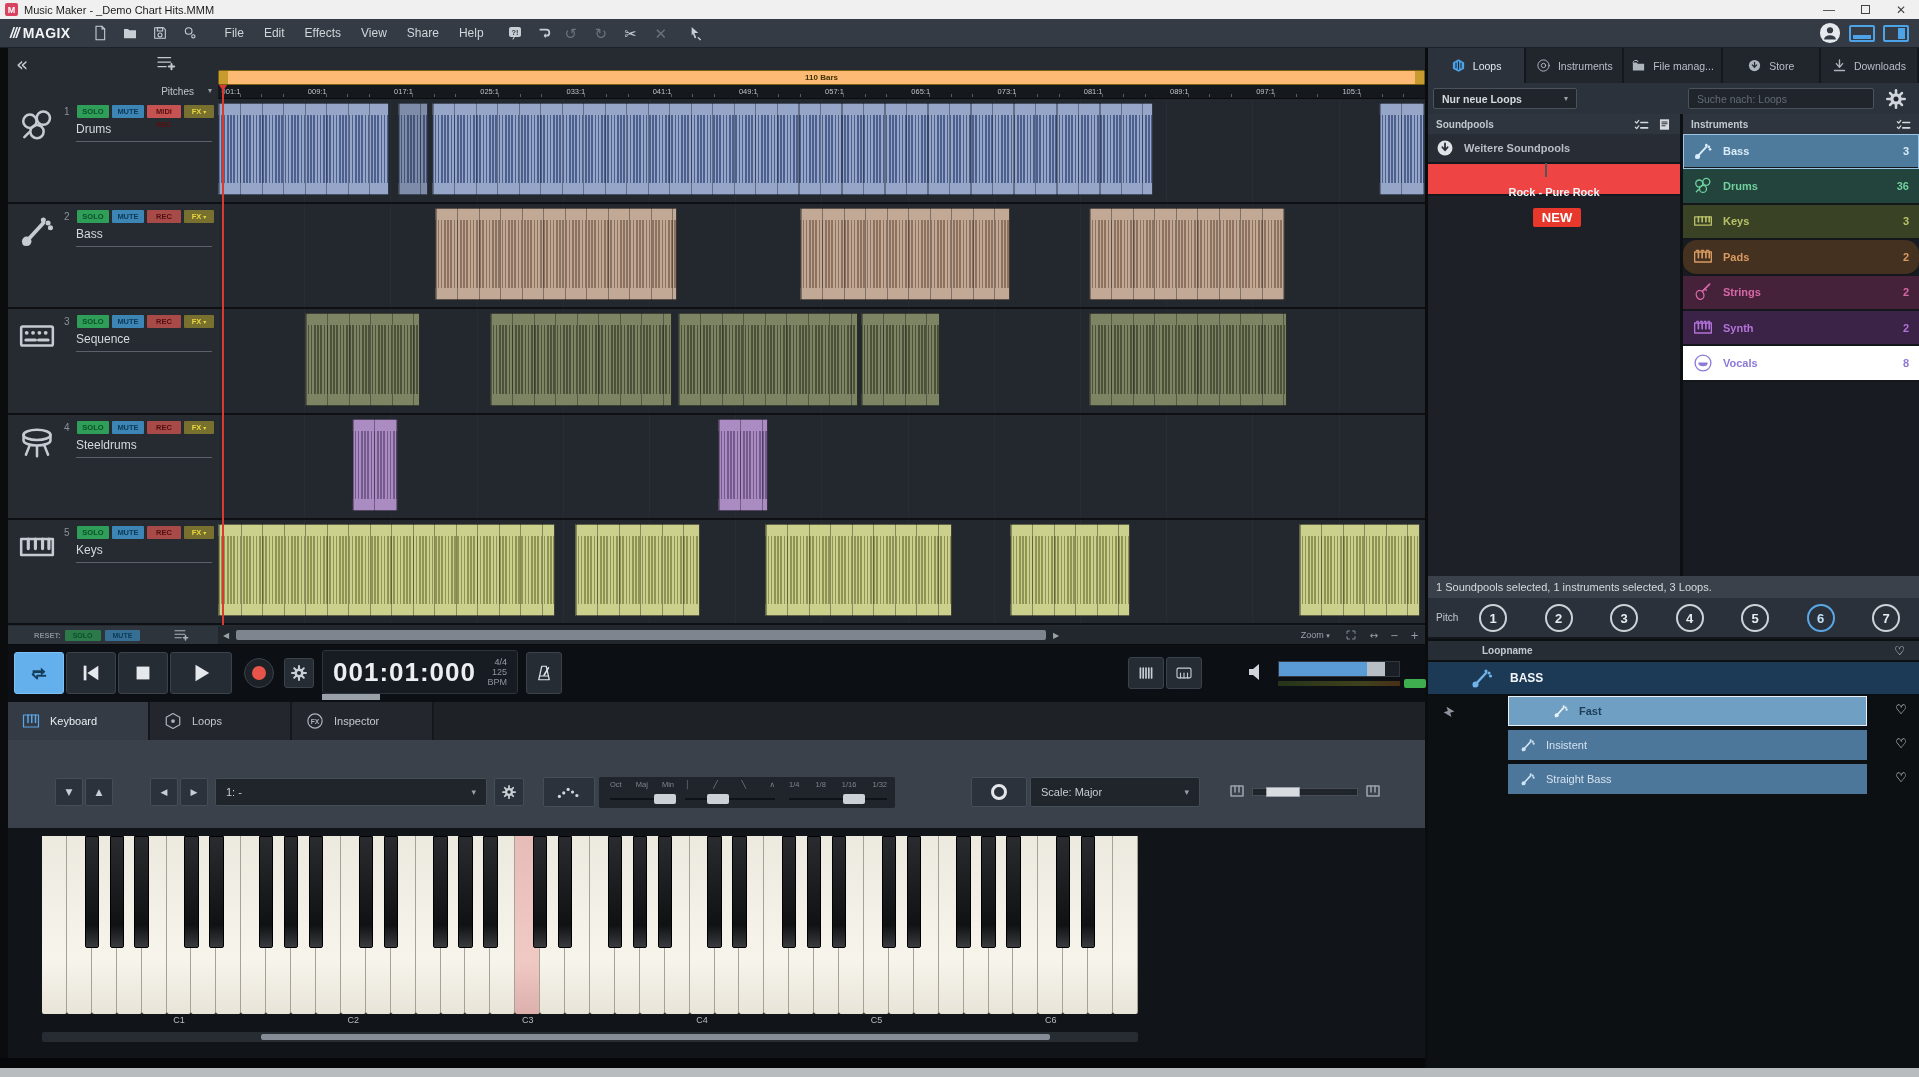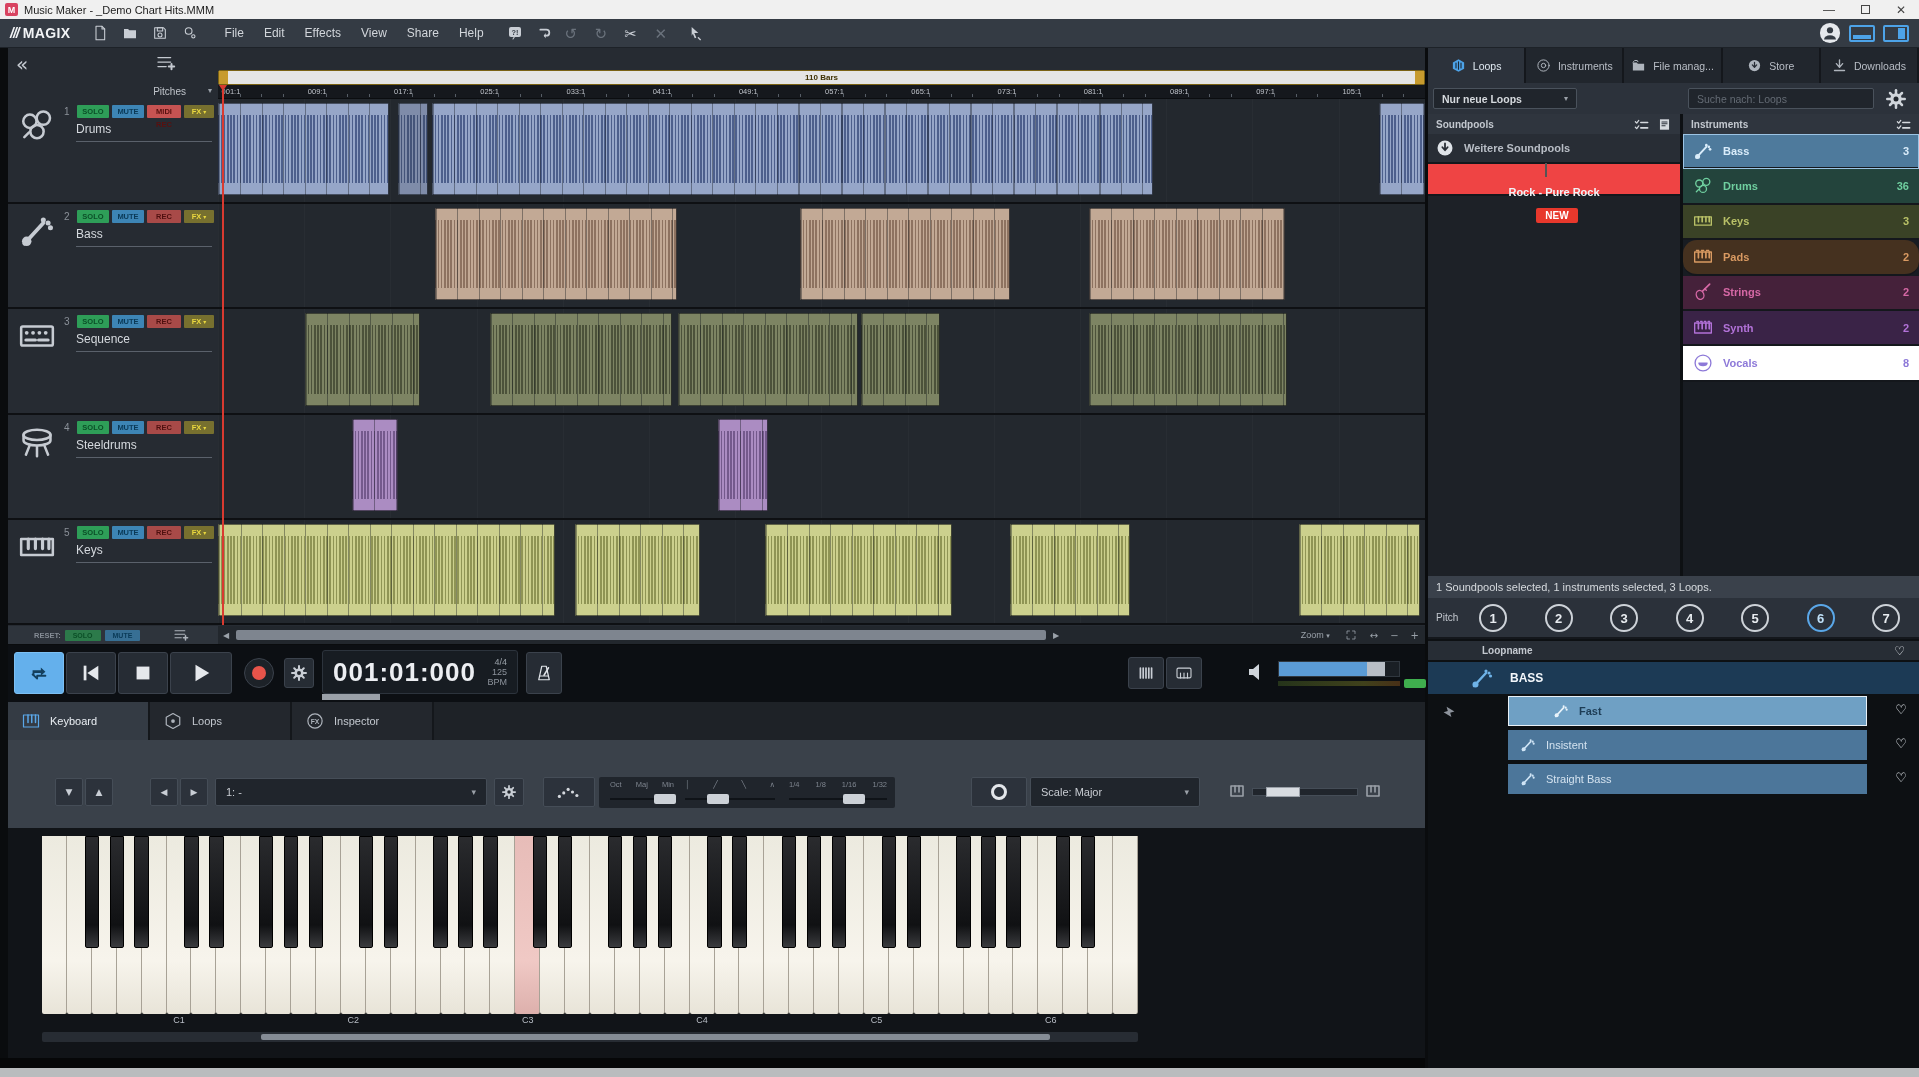--- a/index.html
+++ b/index.html
@@ -34,21 +34,21 @@
   .layout-btn .fillb{position:absolute;left:2px;right:2px;bottom:1px;height:4px;background:#4da3e8;}
   .layout-btn .fillr{position:absolute;top:1px;bottom:1px;right:2px;width:7px;background:#4da3e8;}
   .account{width:22px;height:22px;color:#e6e9ed;}
 
   
   #arranger{position:absolute;left:8px;top:48px;width:1417px;height:596px;background:#262b32;}
   #trackcol{position:absolute;left:0;top:0;width:210px;height:596px;background:#262b32;}
   .tc-top{position:relative;height:51px;}
   .collapse-btn{position:absolute;left:8px;top:4px;font-size:20px;color:#c4c9d0;}
   .addtrack-btn{position:absolute;right:40px;top:6px;width:22px;height:18px;color:#c4c9d0;}
-  .pitches-dd{position:absolute;right:6px;bottom:2px;font-size:10px;color:#c0c5cb;display:flex;gap:22px;align-items:flex-start;}
+  .pitches-dd{position:absolute;right:6px;bottom:2px;font-size:10px;color:#c0c5cb;display:flex;gap:14px;align-items:flex-start;}
   .pitches-dd .g{font-size:8px;color:#9aa0a8;}
   #track-headers{position:absolute;left:0;top:51px;width:210px;height:526px;display:flex;flex-direction:column;}
   .trk-h{flex:1;border-bottom:2px solid #0e1013;position:relative;background:#262b32;display:flex;}
   .trk-icon{position:absolute;left:10px;top:8px;width:38px;height:38px;color:#c6cbd2;}
   .trk-main{position:absolute;left:56px;top:6px;right:4px;}
   .trk-btns{display:flex;align-items:center;gap:3px;}
   .trk-num{color:#8b9199;font-size:10px;width:10px;}
   .tbtn{height:13px;line-height:13px;font-size:7.5px;font-weight:bold;text-align:center;border-radius:1px;padding:0 4px;}
   .tbtn.solo{background:#2e9e58;color:#0b4f27;width:32px;}
   .tbtn.mute{background:#3d85b5;color:#0a3a57;width:32px;}
@@ -59,21 +59,21 @@
     border-bottom:1px solid #5a616b;padding-bottom:5px;width:136px;}
   #reset-row{position:absolute;left:0;top:578px;width:210px;height:18px;background:#2e343c;
     display:flex;align-items:center;gap:4px;padding-left:26px;font-size:7.5px;}
   .reset-lbl{color:#858c95;font-weight:bold;}
   .rbtn{height:11px;line-height:11px;padding:0 8px;border-radius:1px;font-weight:bold;font-size:7px;}
   .rbtn.solo{background:#2c7a4a;color:#0b4f27;}
   .rbtn.mute{background:#376f94;color:#0a3a57;}
   #reset-row .addtrack-btn2{width:20px;height:14px;color:#aeb4bc;margin-left:28px;}
 
   
-  #loopbar{position:absolute;left:210px;top:22px;width:1207px;height:15px;background:#e5e5e5;
+  #loopbar{position:absolute;left:210px;top:22px;width:1207px;height:15px;background:#fdba74;
     border:1px solid #7a6214;border-radius:2px;display:flex;align-items:center;justify-content:center;}
   #loopbar::before,#loopbar::after{content:"";position:absolute;top:0;bottom:0;width:9px;background:#c79b2e;}
   #loopbar::before{left:0;} #loopbar::after{right:0;}
   .loopbar-label{font-size:8px;font-weight:bold;color:#3f3204;}
   #ruler{position:absolute;left:210px;top:37px;width:1207px;height:14px;background:#15181d;
     border-bottom:1px solid #0b0d10;}
   .ruler-lbl{position:absolute;top:2px;font-size:7.5px;color:#bfc3ca;}
   .ruler-tick{position:absolute;bottom:1px;top:auto;height:3px;width:1px;background:#565d66;}
 
   
@@ -206,21 +206,21 @@
     font-size:10px;font-weight:bold;color:#c3c8cf;padding:0 8px;}
   .col-hdr .hicons{margin-left:auto;display:flex;gap:8px;color:#d5d9de;}
   .col-hdr .hicons .icn{width:15px;height:13px;}
   #sp-col{position:absolute;left:0;top:86px;width:252px;height:442px;background:#1d2127;}
   #instr-col{position:absolute;left:255px;top:86px;width:236px;height:442px;background:#181c22;}
   .sp-item{height:30px;display:flex;align-items:center;gap:10px;padding:0 8px;background:#282d35;
     border-bottom:2px solid #14171c;font-size:11px;font-weight:bold;color:#b9bec6;}
   .sp-item.sel{height:32px;background:#ef4444;color:#f0f3f6;flex-direction:column;}
   .sp-item .icn{width:18px;height:18px;color:#dfe3e8;}
   .sp-thumb{width:24px;height:24px;background:linear-gradient(135deg,#8a8f98,#3d434c);border:1px solid #555;}
-  .badge-new{background:#e8382c;color:#fff;font-size:10px;font-weight:bold;padding:2px 9px;border-radius:2px;margin-left:6px;}
+  .badge-new{background:#e8382c;color:#fff;font-size:13px;font-weight:bold;padding:2px 9px;border-radius:2px;margin-left:6px;}
   .instr-row{height:35.4px;display:flex;align-items:center;gap:10px;padding:0 10px;
     border-bottom:2px solid #14171c;font-size:11px;font-weight:bold;}
   .instr-row .icn{width:20px;height:20px;}
   .instr-row .cnt{margin-left:auto;}
   .instr-row.sel{outline:1px solid #9cc4e4;outline-offset:-1px;}
   #rp-status{position:absolute;left:0;top:528px;width:100%;height:22px;background:#3a414b;
     display:flex;align-items:center;padding:0 8px;font-size:11px;color:#d6dade;}
   #rp-pitch{position:absolute;left:0;top:550px;width:100%;height:41px;background:#2b313a;
     border-bottom:2px solid #14171c;}
   .pitch-lbl{position:absolute;left:8px;top:14px;font-size:10px;color:#c3c8cf;}

